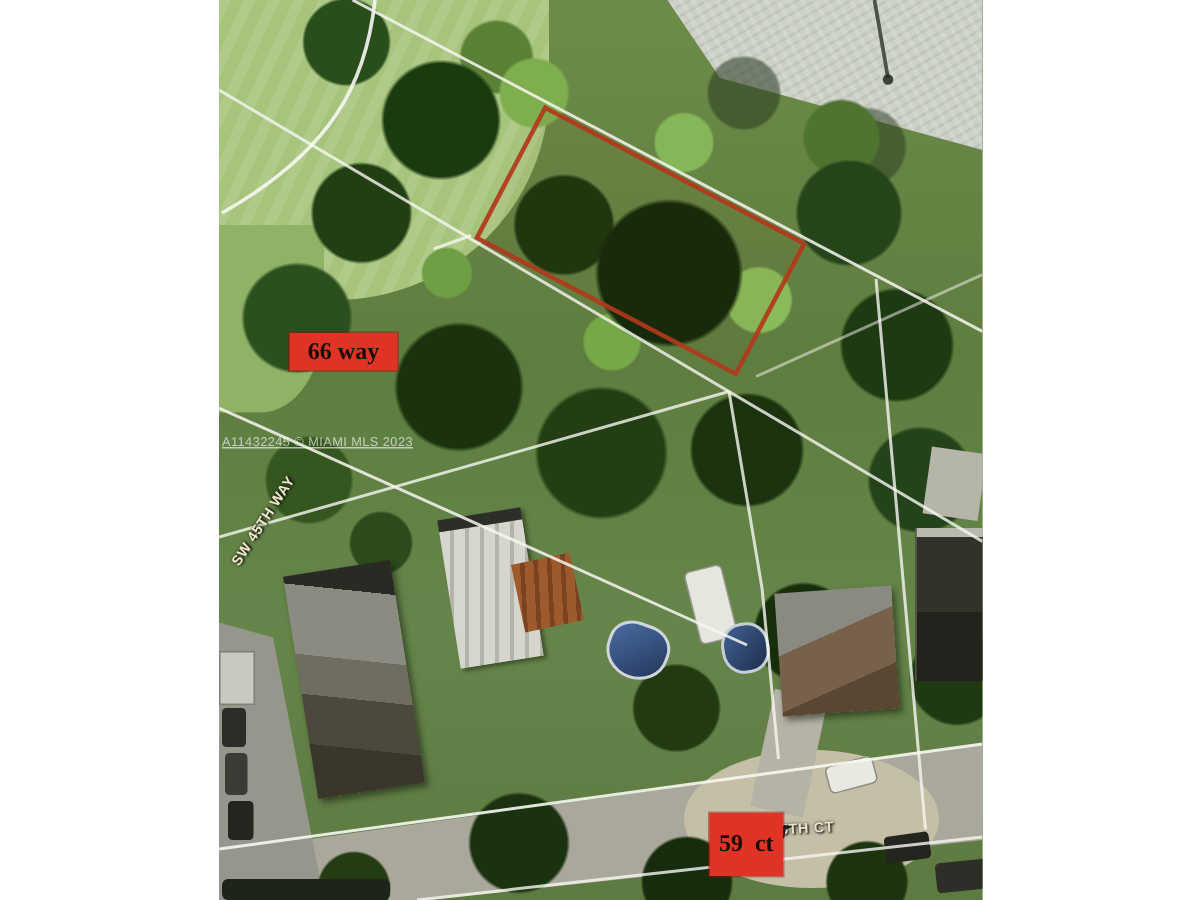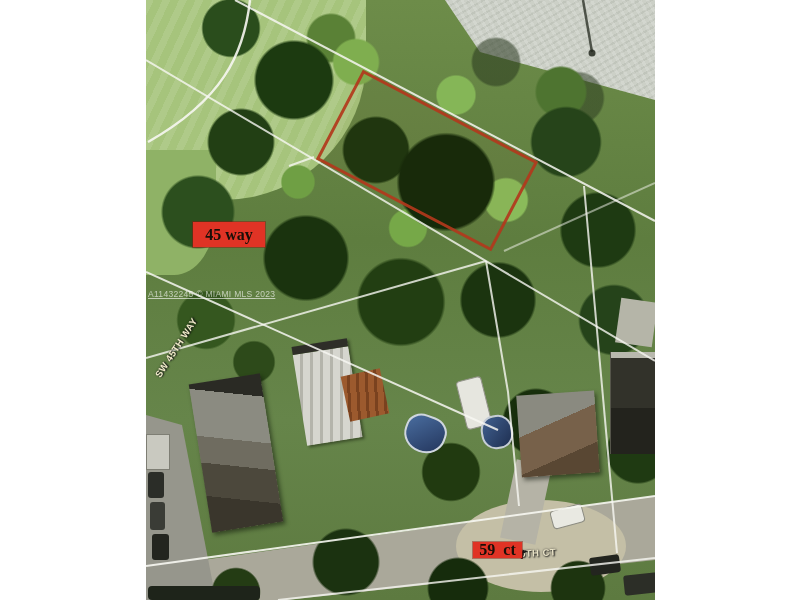--- a/index.html
+++ b/index.html
@@ -108,21 +108,21 @@
     text-shadow:1px 1px 1.5px rgba(20,20,20,.95),0 0 2px rgba(30,30,30,.8);}
   .stlabel-bottom .flag{display:inline-block;position:relative;width:2px;height:9px;background:#151515;
     margin-left:2px;transform:rotate(14deg) translateY(2px);}
   .stlabel-bottom .flag::after{content:"";position:absolute;left:2px;top:0;width:0;height:0;
     border-top:3px solid #151515;border-right:4px solid rgba(0,0,0,0);}
 
   .tag{background:#e03325;color:#190f08;font-family:"Liberation Serif",serif;font-weight:bold;
     font-size:16px;display:flex;align-items:center;justify-content:center;white-space:pre;
     box-shadow:0 0 0 1px rgba(140,20,10,.45);}
   .tag-45{left:47px;top:222px;width:72px;height:25px;}
-  .tag-59{left:327px;top:542px;width:49px;height:16px;}
+  .tag-59{left:327px;top:542px;width:49px;height:42px;}
 </style>
 </head>
 <body>
 
 <div class="canvas">
   <div class="photo">
     <div class="base"></div>
     <div class="lawn"></div>
     <div class="lawn2"></div>
     <div class="road"></div>
@@ -166,16 +166,16 @@
       <path d="M 437,0 L 446,52" fill="none" stroke="rgba(35,40,30,.75)" stroke-width="2.5"></path>
       <circle cx="446" cy="53" r="3.5" fill="rgba(35,40,30,.85)"></circle>
     </svg>
 
     <div class="parcel"></div>
 
     <span class="watermark">A11432245 © MIAMI MLS 2023</span>
     <div class="stlabel-left">SW 45TH WAY</div>
     <div class="stlabel-bottom"><span>5TH CT</span><span class="flag"></span></div>
 
-    <div class="tag tag-45">45 way</div>
+    <div class="tag tag-45">66 way</div>
     <div class="tag tag-59">59  ct</div>
   </div>
 </div>
 
 </body></html>

